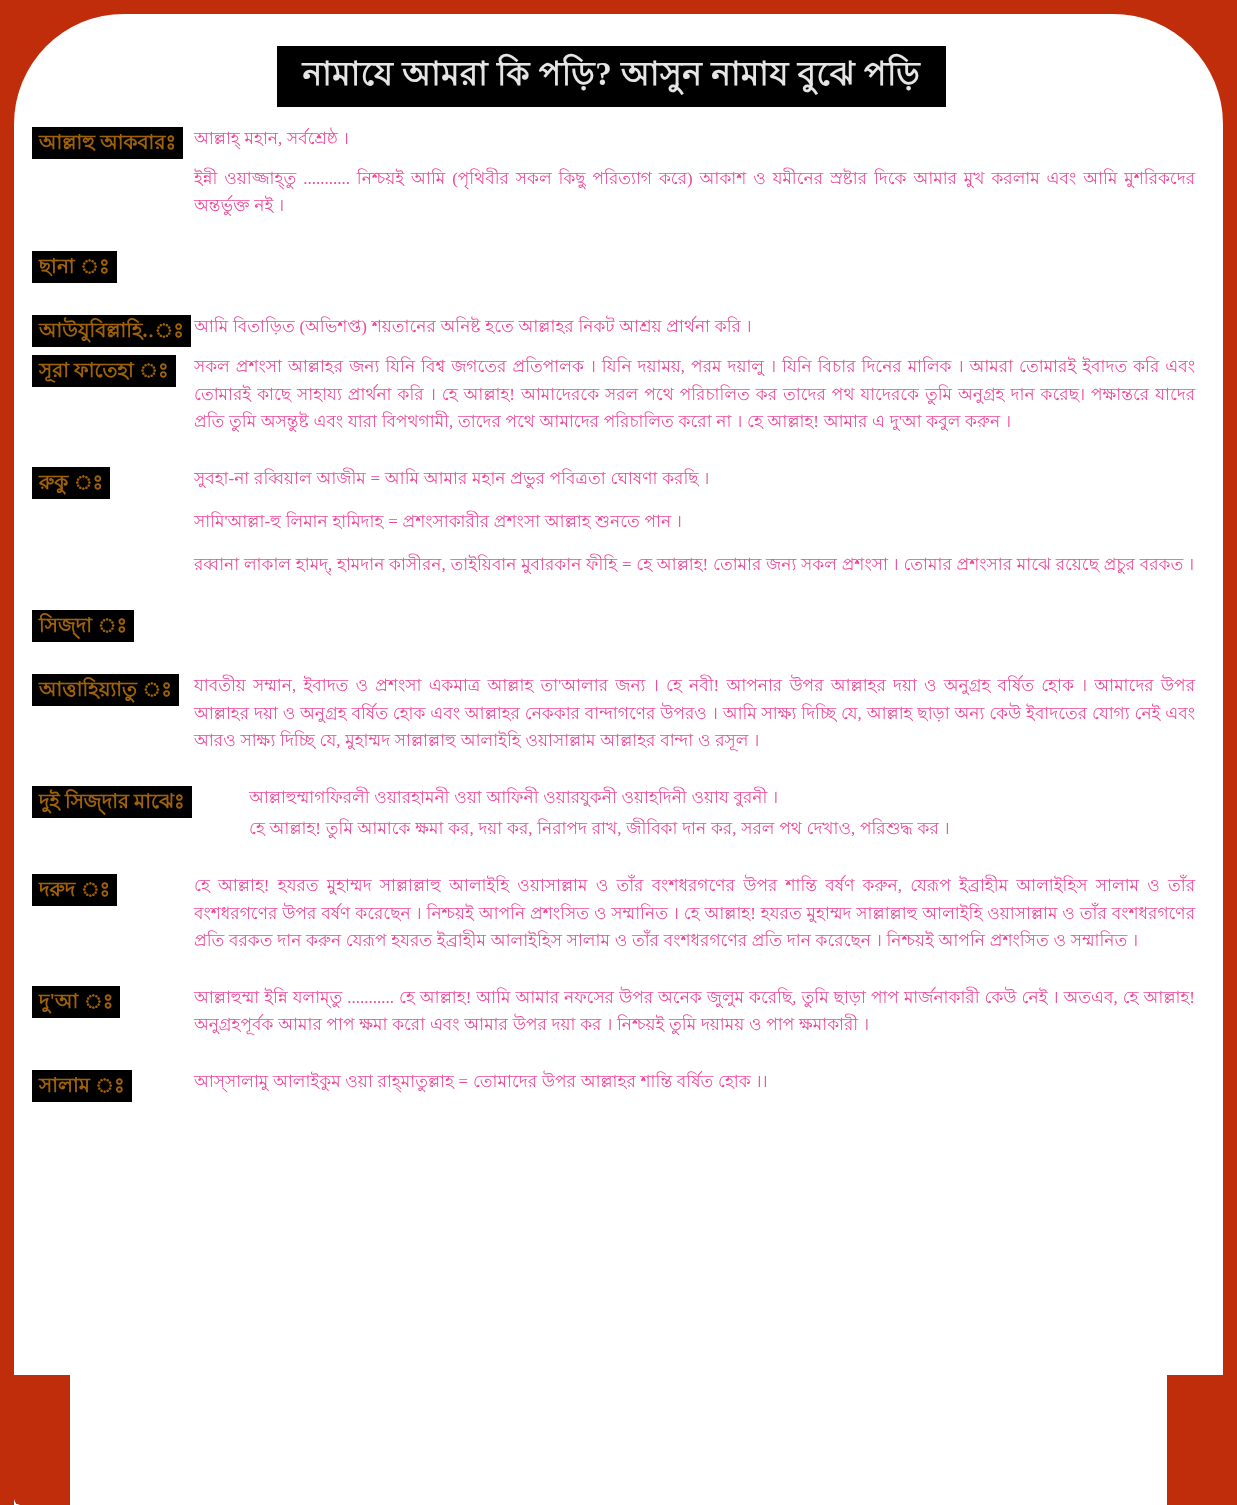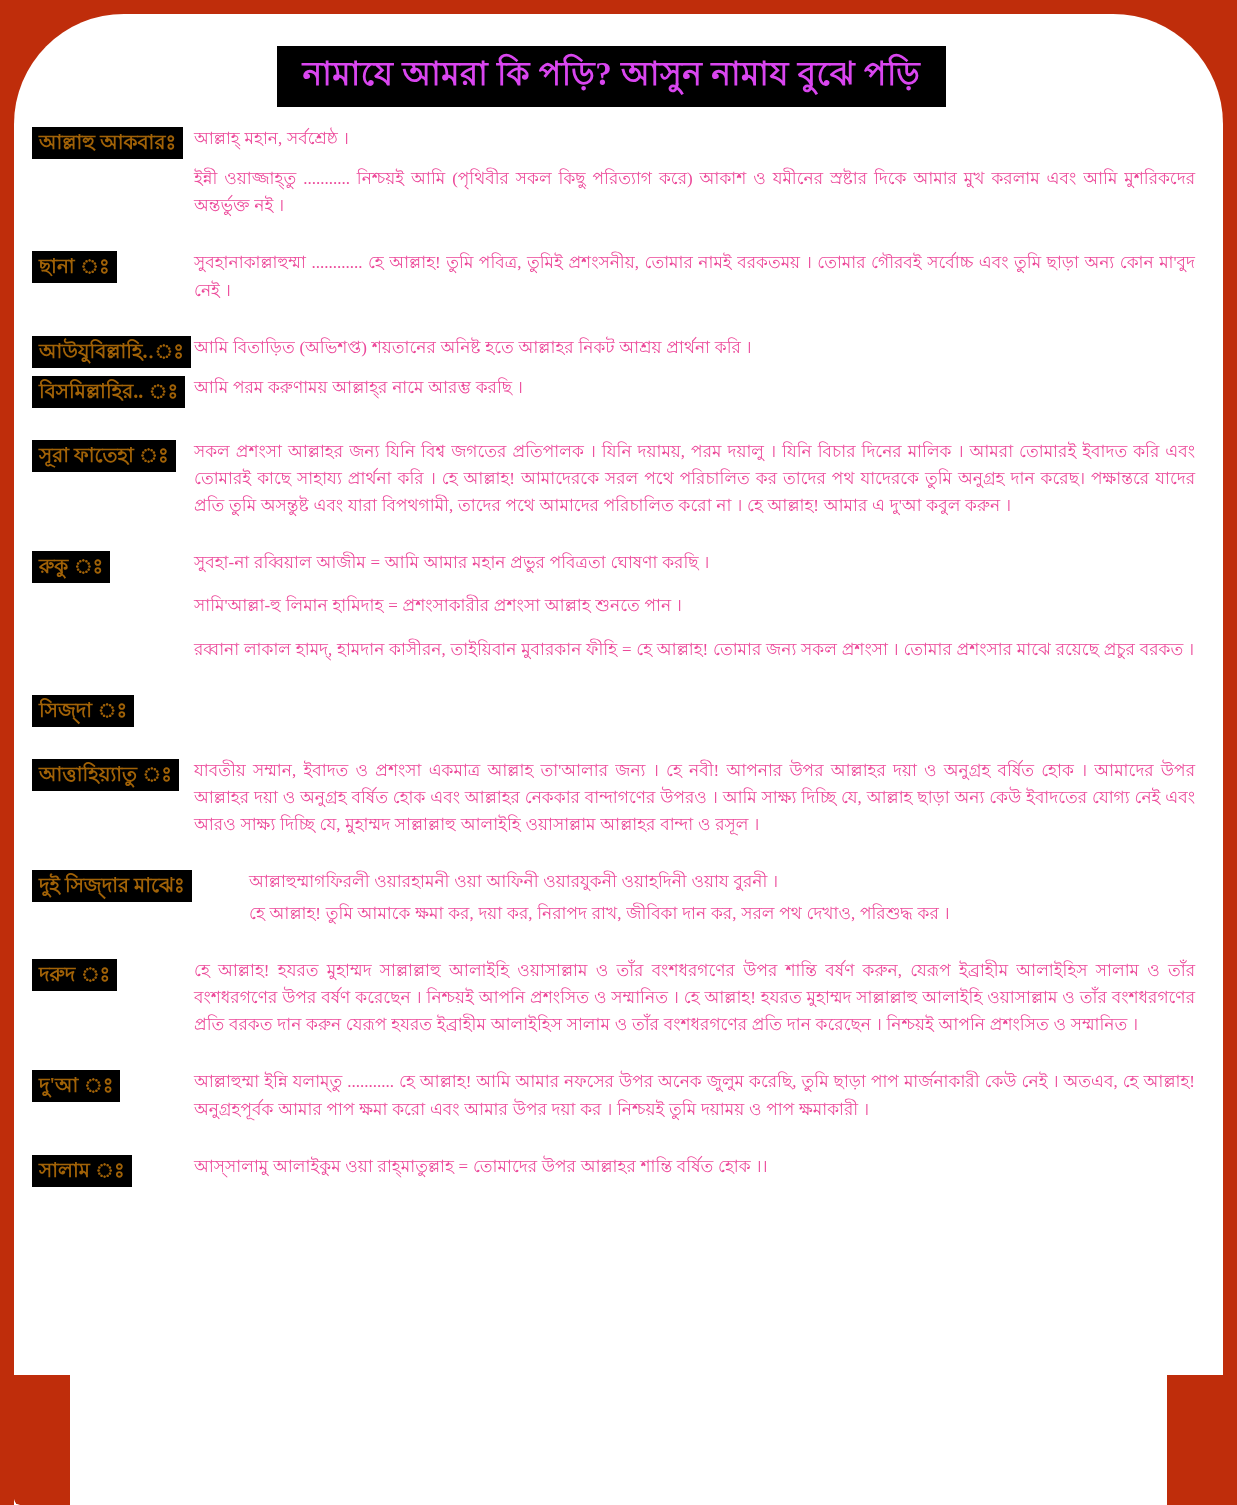--- a/index.html
+++ b/index.html
@@ -58,21 +58,21 @@
   }
 
   
   .title-wrap {
     text-align: center;
     margin: 16px 0 18px 0;
   }
   .title-banner {
     display: inline-block;
     background: #000000;
-    color: #d946ef;
+    color: #e5e5e5;
     font-size: 33px;
     font-weight: bold;
     letter-spacing: 0.5px;
     padding: 9px 26px 13px 26px;
     line-height: 1.18;
     white-space: nowrap;
   }
 
   
   .row {
@@ -150,42 +150,31 @@
       </div>
       <div class="body-col">
         <p class="para">ইন্নী ওয়াজ্জাহ্‌তু ........... নিশ্চয়ই আমি (পৃথিবীর সকল কিছু পরিত্যাগ করে) আকাশ ও যমীনের স্রষ্টার দিকে আমার মুখ করলাম এবং আমি মুশরিকদের অন্তর্ভুক্ত নই ।</p>
       </div>
     </div>
 
     <div class="row gap-lg">
       <div class="label-col">
         <span class="label-chip">ছানা ঃ</span>
       </div>
-      <div class="body-col">
-        <p class="para">সুবহানাকাল্লাহুম্মা ............ হে আল্লাহ! তুমি পবিত্র, তুমিই প্রশংসনীয়, তোমার নামই বরকতময় । তোমার গৌরবই সর্বোচ্চ এবং তুমি ছাড়া অন্য কোন মা'বুদ নেই ।</p>
-      </div>
     </div>
 
     <div class="row tight">
       <div class="label-col">
         <span class="label-chip">আউযুবিল্লাহি..ঃ</span>
       </div>
       <div class="body-col">
         <p class="para nojust">আমি বিতাড়িত (অভিশপ্ত) শয়তানের অনিষ্ট হতে আল্লাহর নিকট আশ্রয় প্রার্থনা করি ।</p>
       </div>
     </div>
 
-    <div class="row gap-lg">
-      <div class="label-col">
-        <span class="label-chip">বিসমিল্লাহির.. ঃ</span>
-      </div>
-      <div class="body-col">
-        <p class="para nojust">আমি পরম করুণাময় আল্লাহ্‌র নামে আরম্ভ করছি ।</p>
-      </div>
-    </div>
 
     <div class="row gap-lg">
       <div class="label-col">
         <span class="label-chip">সূরা ফাতেহা ঃ</span>
       </div>
       <div class="body-col">
         <p class="para">সকল প্রশংসা আল্লাহর জন্য যিনি বিশ্ব জগতের প্রতিপালক । যিনি দয়াময়, পরম দয়ালু । যিনি বিচার দিনের মালিক । আমরা তোমারই ইবাদত করি এবং তোমারই কাছে সাহায্য প্রার্থনা করি । হে আল্লাহ! আমাদেরকে সরল পথে পরিচালিত কর তাদের পথ যাদেরকে তুমি অনুগ্রহ দান করেছ। পক্ষান্তরে যাদের প্রতি তুমি অসন্তুষ্ট এবং যারা বিপথগামী, তাদের পথে আমাদের পরিচালিত করো না । হে আল্লাহ! আমার এ দু'আ কবুল করুন ।</p>
       </div>
     </div>
 

